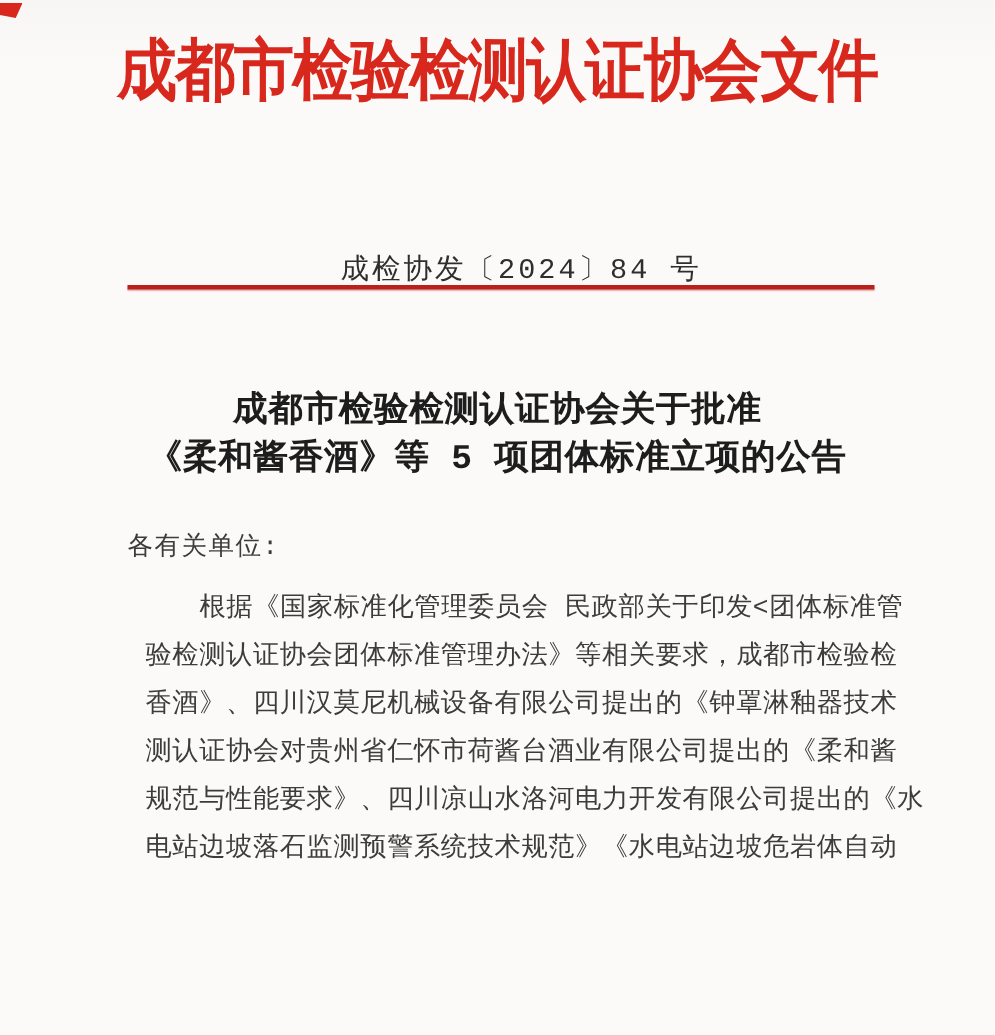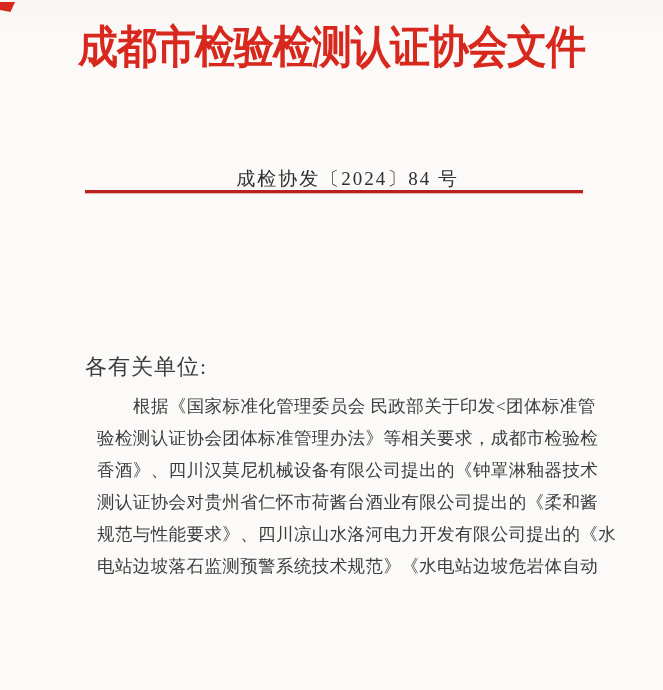--- a/index.html
+++ b/index.html
@@ -11,21 +11,21 @@
   }
   * { margin: 0; padding: 0; box-sizing: border-box; }
   html, body { background: #ffffff; }
   .page {
     position: relative;
     width: 663px;
     height: 690px;
     margin: 0 auto;
     background: linear-gradient(180deg, #f7f6f4 0%, var(--paper) 6%, var(--paper) 100%);
     overflow: hidden;
-    font-family: Liberation Serif, serif;
+    font-family: Liberation Mono, monospace;
   }
   .corner-mark {
     position: absolute;
     top: 2px;
     left: 0;
     width: 15px;
     height: 10px;
     background: var(--header-red);
     clip-path: polygon(0 0, 100% 0, 70% 100%, 0 80%);
   }
@@ -72,21 +72,21 @@
     font-size: 23px;
     font-weight: 700;
     line-height: 32px;
     letter-spacing: 0.5px;
     color: var(--title-text);
   }
   .salutation {
     position: absolute;
     top: 352px;
     left: 85px;
-    font-size: 22px;
+    font-size: 17px;
     letter-spacing: 1px;
     color: var(--body-text);
   }
   .body-block {
     position: absolute;
     top: 390px;
     left: 85px;
     width: 500px;
     font-size: 17.5px;
     color: var(--body-text);
@@ -109,20 +109,24 @@
 <div class="page">
 
   <div class="corner-mark"></div>
 
   <div class="header-title">成都市检验检测认证协会文件</div>
 
   <div class="doc-number">成检协发〔2024〕84 号</div>
 
   <div class="red-rule"></div>
 
+  <div class="doc-title">
+    <div>成都市检验检测认证协会关于批准</div>
+    <div>《柔和酱香酒》等 5 项团体标准立项的公告</div>
+  </div>
 
   <div class="salutation">各有关单位:</div>
 
   <div class="body-block">
     <span class="body-line indent">根据《国家标准化管理委员会 民政部关于印发&lt;团体标准管</span>
     <span class="body-line">验检测认证协会团体标准管理办法》等相关要求，成都市检验检</span>
     <span class="body-line">香酒》、四川汉莫尼机械设备有限公司提出的《钟罩淋釉器技术</span>
     <span class="body-line">测认证协会对贵州省仁怀市荷酱台酒业有限公司提出的《柔和酱</span>
     <span class="body-line">规范与性能要求》、四川凉山水洛河电力开发有限公司提出的《水</span>
     <span class="body-line">电站边坡落石监测预警系统技术规范》《水电站边坡危岩体自动</span>

